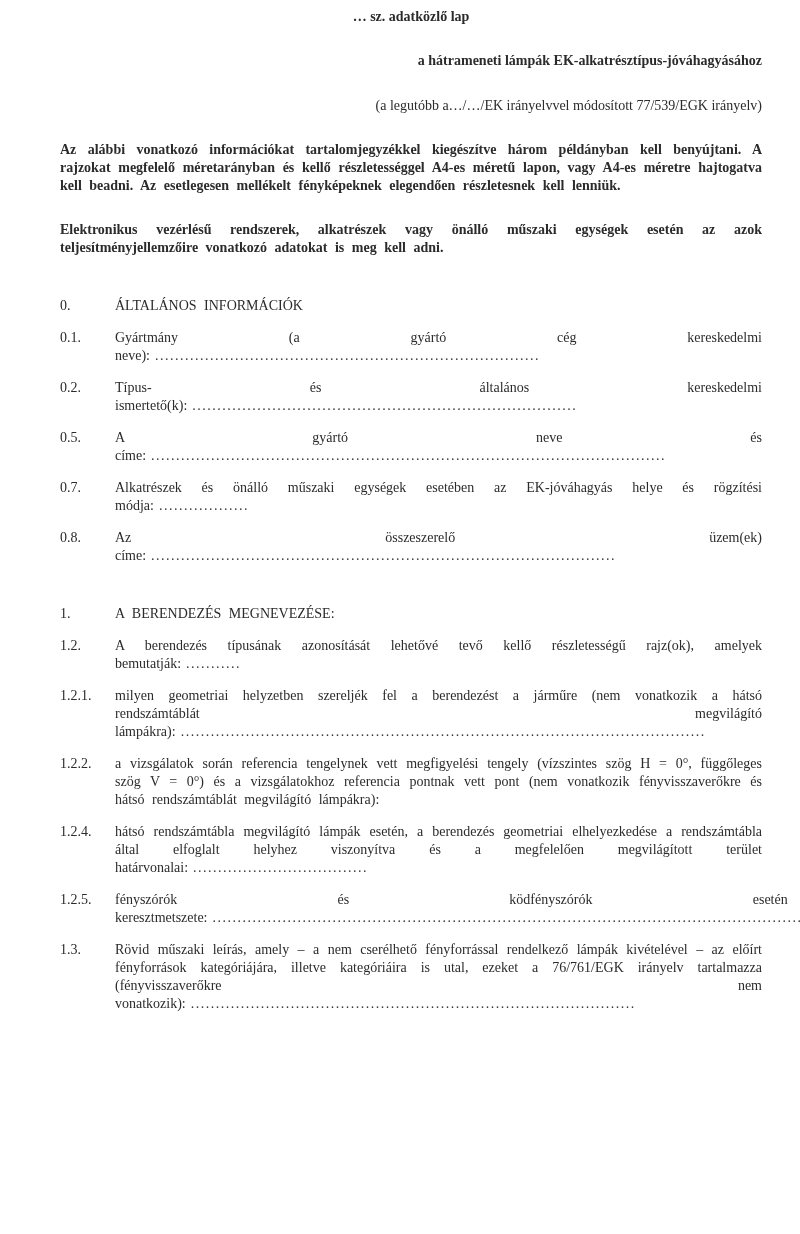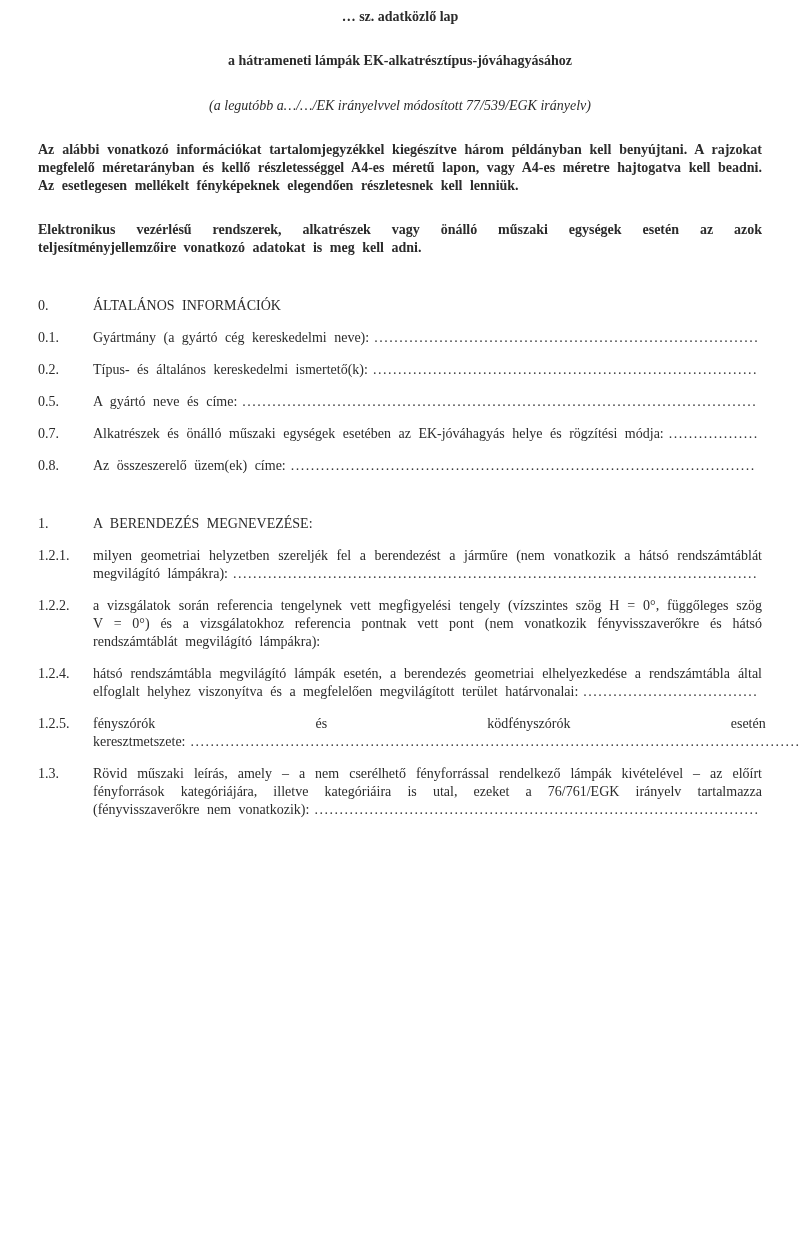--- a/index.html
+++ b/index.html
@@ -10,35 +10,34 @@
   body {
     width: 800px;
     height: 1234px;
     overflow: hidden;
     font-family: "Liberation Serif", "DejaVu Serif", serif;
     font-size: 14px;
     line-height: 18px;
     color: #2b2b2b;
   }
   .doc {
-    padding: 6px 38px 0 38px; 
+    padding: 6px 38px 0 60px; 
   }
   .title {
     text-align: center;
     font-weight: bold;
     margin-top: 2px;
   }
   .subtitle {
-    text-align: center;
+    text-align: right;
     font-weight: bold;
     margin-top: 26px;
   }
   .note {
-    text-align: center;
-    font-style: italic;
+    text-align: right;
     margin-top: 27px;
   }
   .para {
     margin: 26px 0 0 0;
     text-align: justify;
     word-spacing: 4px;
     font-weight: bold;
   }
   .item {
     display: flex;
@@ -105,20 +104,24 @@
 
   <div class="item section">
     <span class="num">1.</span>
     <span class="item-text"><span class="txt">A BERENDEZÉS MEGNEVEZÉSE:</span></span>
   </div>
 
 
 
 
 
+  <div class="item">
+    <span class="num">1.2.</span>
+    <span class="item-text"><span class="txt">A berendezés típusának azonosítását lehetővé tevő kellő részletességű rajz(ok), amelyek bemutatják:</span><span class="leader">...........</span></span>
+  </div>
 
   <div class="item">
     <span class="num">1.2.1.</span>
     <span class="item-text"><span class="txt">milyen geometriai helyzetben szereljék fel a berendezést a járműre (nem vonatkozik a hátsó rendszámtáblát megvilágító lámpákra):</span><span class="leader">.........................................................................................................</span></span>
   </div>
 
   <div class="item">
     <span class="num">1.2.2.</span>
     <span class="item-text"><span class="txt">a vizsgálatok során referencia tengelynek vett megfigyelési tengely (vízszintes szög H = 0°, függőleges szög V = 0°) és a vizsgálatokhoz referencia pontnak vett pont (nem vonatkozik fényvisszaverőkre és hátsó rendszámtáblát megvilágító lámpákra):</span></span>
   </div>

